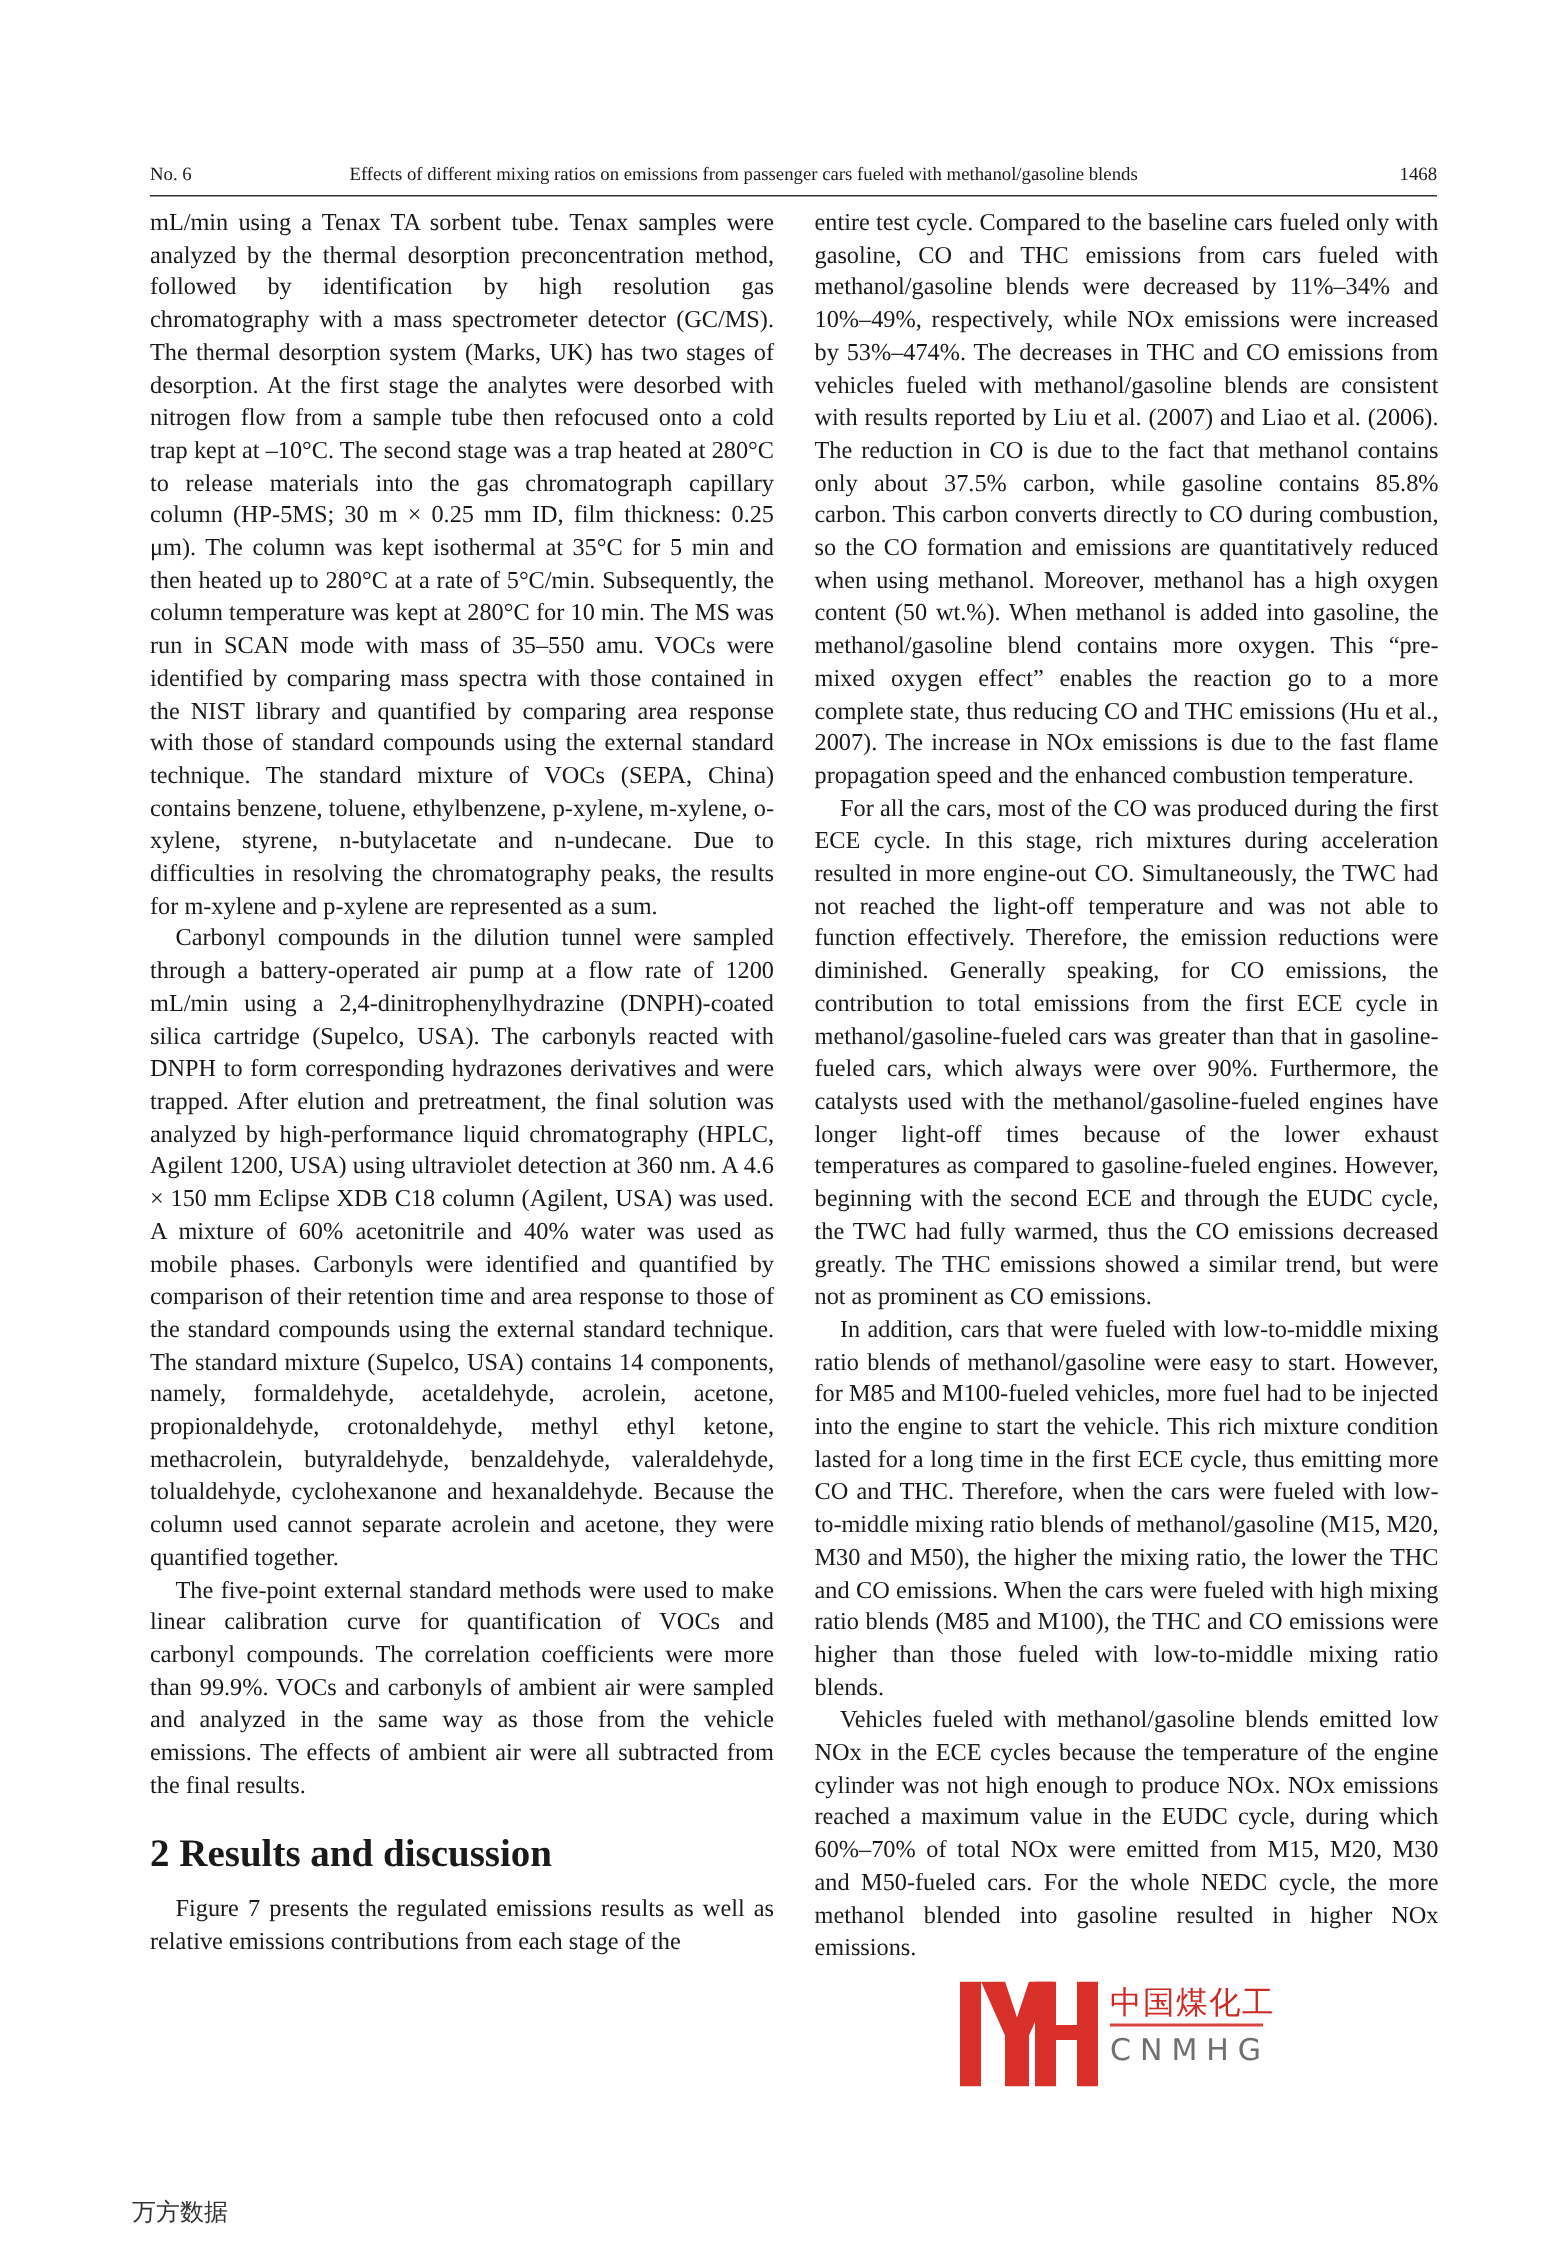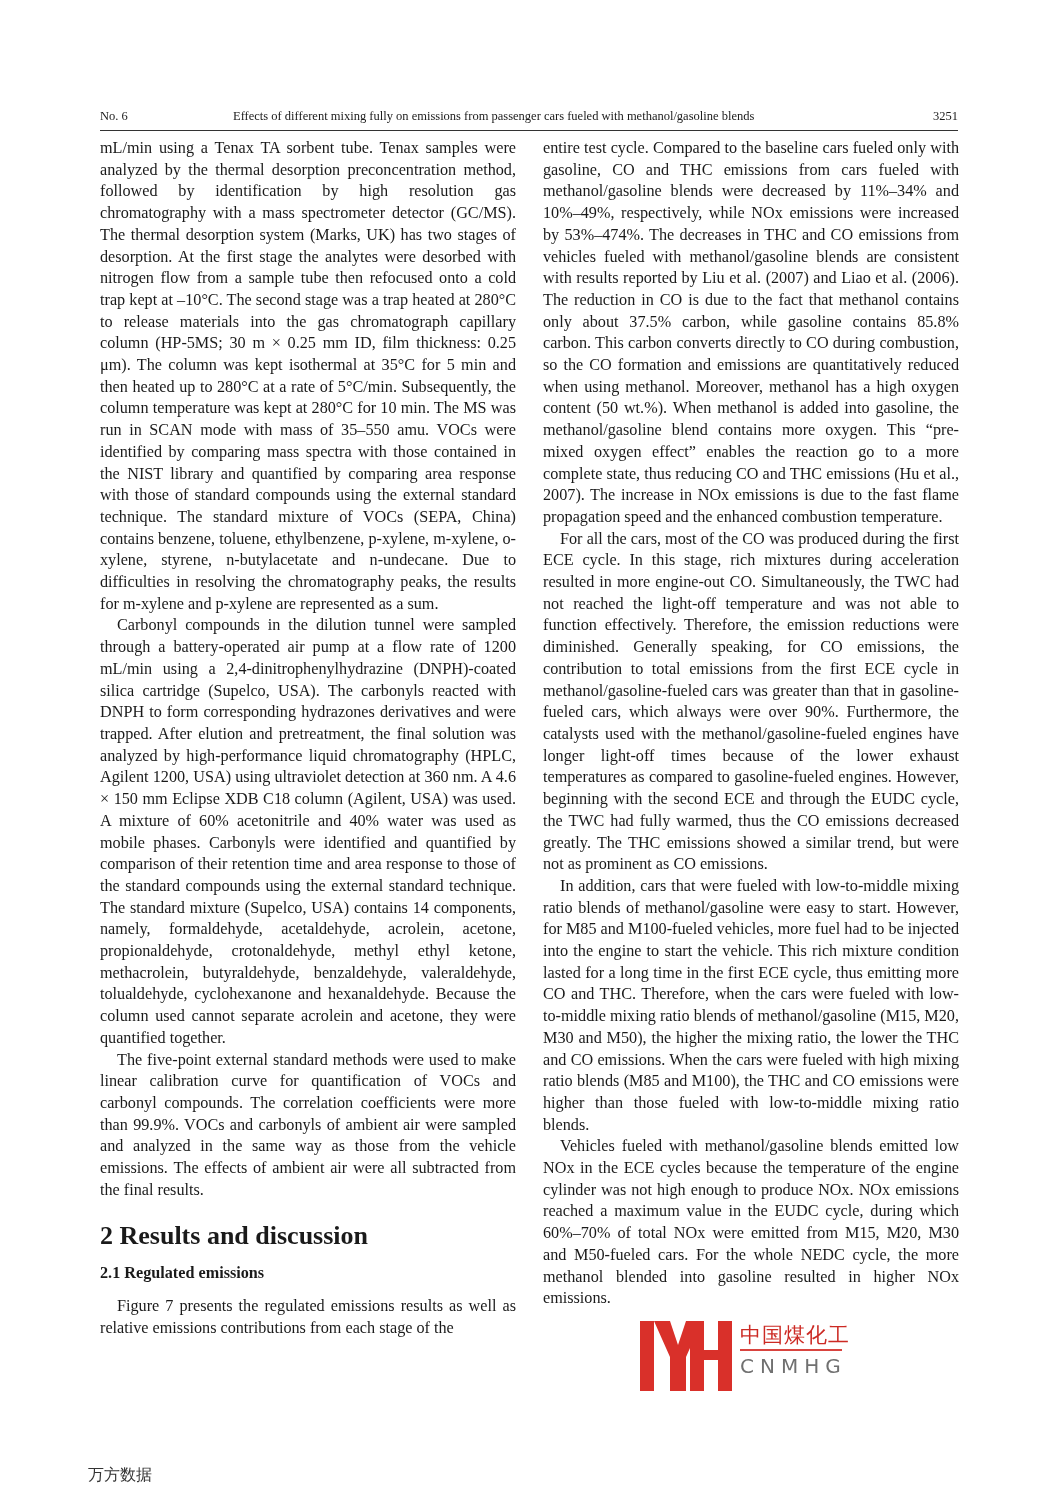--- a/index.html
+++ b/index.html
@@ -30,31 +30,30 @@
   .wm .line { position: absolute; left: 100px; top: 28px; width: 102px; height: 2px; background: #d9443f; }
   .wm .en { position: absolute; left: 100px; top: 33px; font-size: 20px;
             font-family: "DejaVu Sans", sans-serif; color: #707070; letter-spacing: 6px;
             background: rgba(255,255,255,0.85); line-height: 24px; }
 </style>
 </head>
 <body>
 
 <div class="header">
   <span class="jno">No. 6</span>
-  <span class="rtitle">Effects of different mixing fully on emissions from passenger cars fueled with methanol/gasoline blends</span>
-  <span class="pno">3251</span>
+  <span class="rtitle">Effects of different mixing ratios on emissions from passenger cars fueled with methanol/gasoline blends</span>
+  <span class="pno">1468</span>
 </div>
 <div class="rule"></div>
 
 <div class="col left">
   <p>mL/min using a Tenax TA sorbent tube. Tenax samples were analyzed by the thermal desorption preconcentration method, followed by identification by high resolution gas chromatography with a mass spectrometer detector (GC/MS). The thermal desorption system (Marks, UK) has two stages of desorption. At the first stage the analytes were desorbed with nitrogen flow from a sample tube then refocused onto a cold trap kept at –10°C. The second stage was a trap heated at 280°C to release materials into the gas chromatograph capillary column (HP-5MS; 30 m × 0.25 mm ID, film thickness: 0.25 μm). The column was kept isothermal at 35°C for 5 min and then heated up to 280°C at a rate of 5°C/min. Subsequently, the column temperature was kept at 280°C for 10 min. The MS was run in SCAN mode with mass of 35–550 amu. VOCs were identified by comparing mass spectra with those contained in the NIST library and quantified by comparing area response with those of standard compounds using the external standard technique. The standard mixture of VOCs (SEPA, China) contains benzene, toluene, ethylbenzene, p-xylene, m-xylene, o-xylene, styrene, n-butylacetate and n-undecane. Due to difficulties in resolving the chromatography peaks, the results for m-xylene and p-xylene are represented as a sum.</p>
   <p class="indent">Carbonyl compounds in the dilution tunnel were sampled through a battery-operated air pump at a flow rate of 1200 mL/min using a 2,4-dinitrophenylhydrazine (DNPH)-coated silica cartridge (Supelco, USA). The carbonyls reacted with DNPH to form corresponding hydrazones derivatives and were trapped. After elution and pretreatment, the final solution was analyzed by high-performance liquid chromatography (HPLC, Agilent 1200, USA) using ultraviolet detection at 360 nm. A 4.6 × 150 mm Eclipse XDB C18 column (Agilent, USA) was used. A mixture of 60% acetonitrile and 40% water was used as mobile phases. Carbonyls were identified and quantified by comparison of their retention time and area response to those of the standard compounds using the external standard technique. The standard mixture (Supelco, USA) contains 14 components, namely, formaldehyde, acetaldehyde, acrolein, acetone, propionaldehyde, crotonaldehyde, methyl ethyl ketone, methacrolein, butyraldehyde, benzaldehyde, valeraldehyde, tolualdehyde, cyclohexanone and hexanaldehyde. Because the column used cannot separate acrolein and acetone, they were quantified together.</p>
   <p class="indent">The five-point external standard methods were used to make linear calibration curve for quantification of VOCs and carbonyl compounds. The correlation coefficients were more than 99.9%. VOCs and carbonyls of ambient air were sampled and analyzed in the same way as those from the vehicle emissions. The effects of ambient air were all subtracted from the final results.</p>
   <div class="sec-h">2 Results and discussion</div>
-  <div class="subsec-h">2.1 Regulated emissions</div>
   <p class="indent">Figure 7 presents the regulated emissions results as well as relative emissions contributions from each stage of the</p>
 </div>
 
 <div class="col right">
   <p>entire test cycle. Compared to the baseline cars fueled only with gasoline, CO and THC emissions from cars fueled with methanol/gasoline blends were decreased by 11%–34% and 10%–49%, respectively, while NOx emissions were increased by 53%–474%. The decreases in THC and CO emissions from vehicles fueled with methanol/gasoline blends are consistent with results reported by Liu et al. (2007) and Liao et al. (2006). The reduction in CO is due to the fact that methanol contains only about 37.5% carbon, while gasoline contains 85.8% carbon. This carbon converts directly to CO during combustion, so the CO formation and emissions are quantitatively reduced when using methanol. Moreover, methanol has a high oxygen content (50 wt.%). When methanol is added into gasoline, the methanol/gasoline blend contains more oxygen. This “pre-mixed oxygen effect” enables the reaction go to a more complete state, thus reducing CO and THC emissions (Hu et al., 2007). The increase in NOx emissions is due to the fast flame propagation speed and the enhanced combustion temperature.</p>
   <p class="indent">For all the cars, most of the CO was produced during the first ECE cycle. In this stage, rich mixtures during acceleration resulted in more engine-out CO. Simultaneously, the TWC had not reached the light-off temperature and was not able to function effectively. Therefore, the emission reductions were diminished. Generally speaking, for CO emissions, the contribution to total emissions from the first ECE cycle in methanol/gasoline-fueled cars was greater than that in gasoline-fueled cars, which always were over 90%. Furthermore, the catalysts used with the methanol/gasoline-fueled engines have longer light-off times because of the lower exhaust temperatures as compared to gasoline-fueled engines. However, beginning with the second ECE and through the EUDC cycle, the TWC had fully warmed, thus the CO emissions decreased greatly. The THC emissions showed a similar trend, but were not as prominent as CO emissions.</p>
   <p class="indent">In addition, cars that were fueled with low-to-middle mixing ratio blends of methanol/gasoline were easy to start. However, for M85 and M100-fueled vehicles, more fuel had to be injected into the engine to start the vehicle. This rich mixture condition lasted for a long time in the first ECE cycle, thus emitting more CO and THC. Therefore, when the cars were fueled with low-to-middle mixing ratio blends of methanol/gasoline (M15, M20, M30 and M50), the higher the mixing ratio, the lower the THC and CO emissions. When the cars were fueled with high mixing ratio blends (M85 and M100), the THC and CO emissions were higher than those fueled with low-to-middle mixing ratio blends.</p>
   <p class="indent">Vehicles fueled with methanol/gasoline blends emitted low NOx in the ECE cycles because the temperature of the engine cylinder was not high enough to produce NOx. NOx emissions reached a maximum value in the EUDC cycle, during which 60%–70% of total NOx were emitted from M15, M20, M30 and M50-fueled cars. For the whole NEDC cycle, the more methanol blended into gasoline resulted in higher NOx emissions.</p>
 </div>
 

